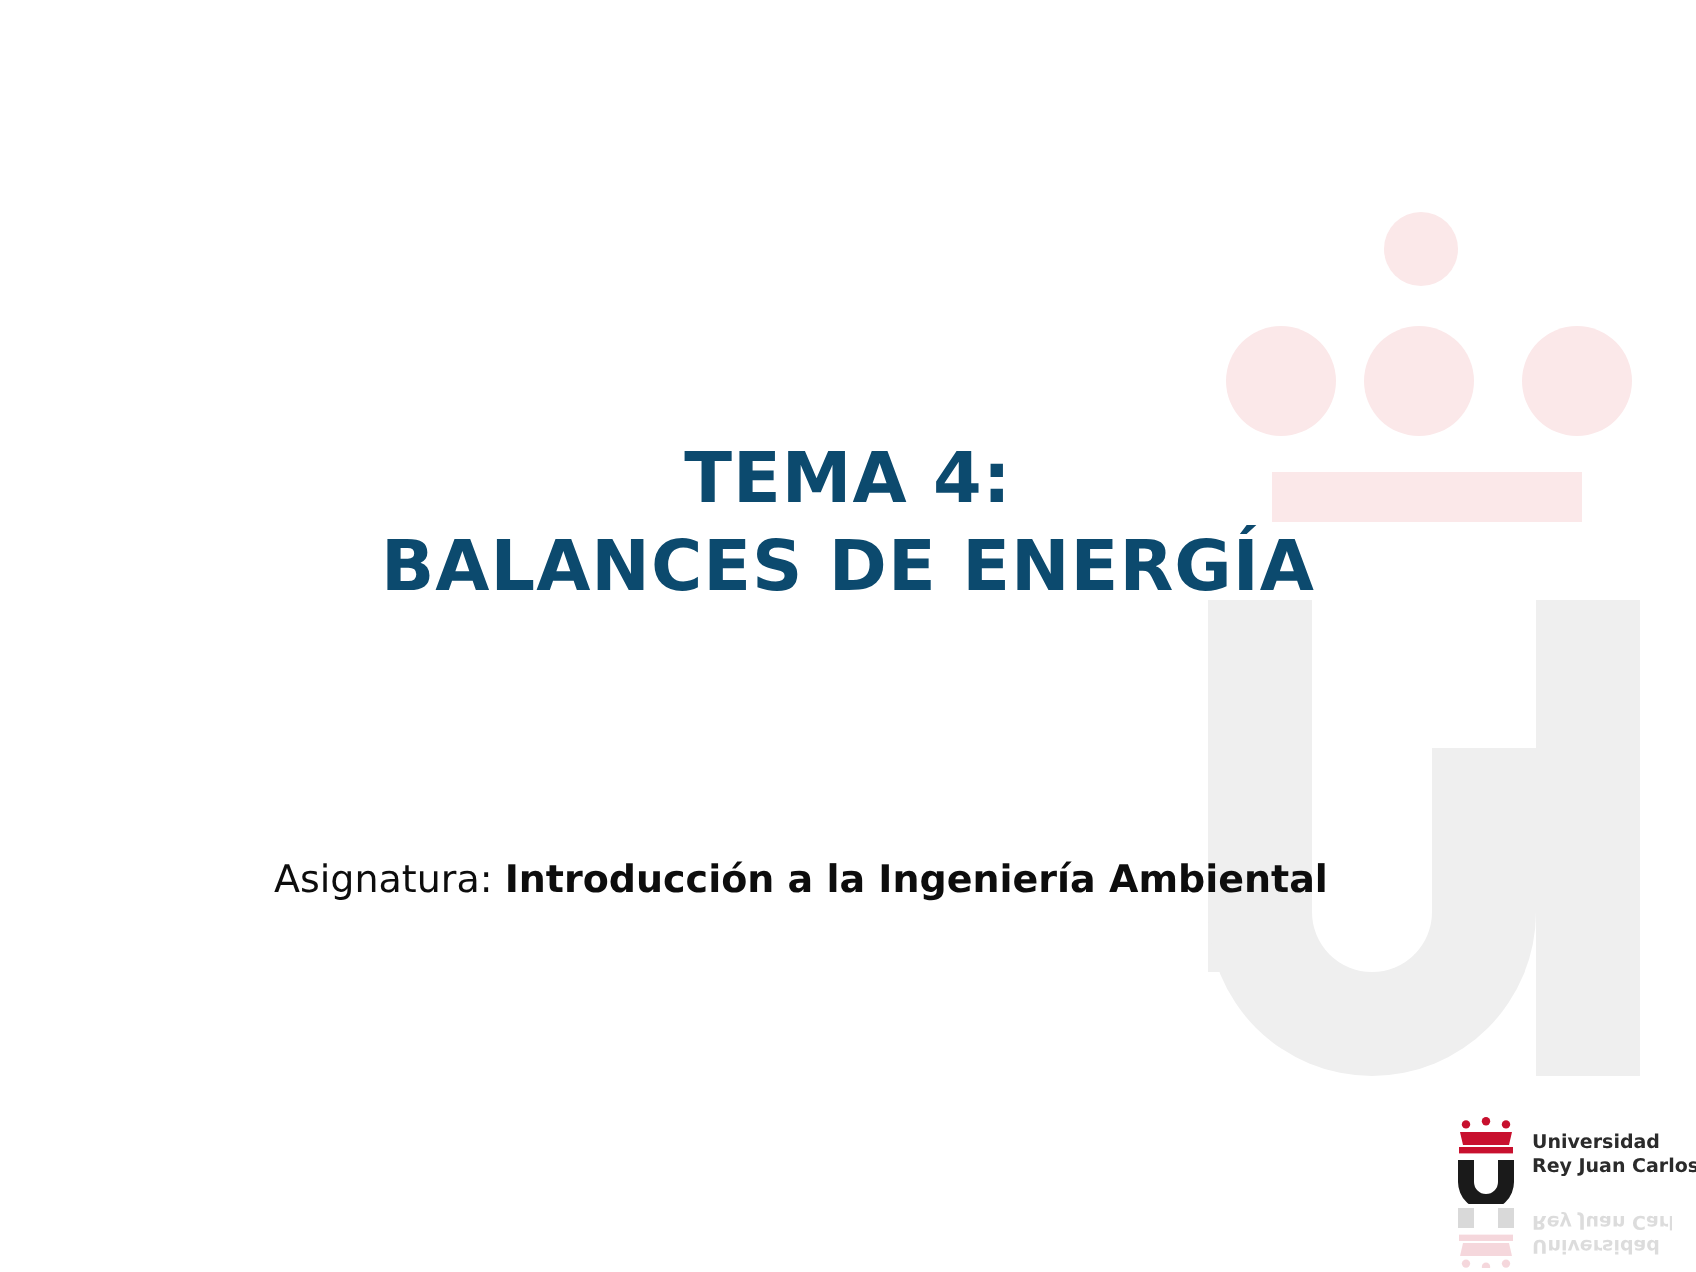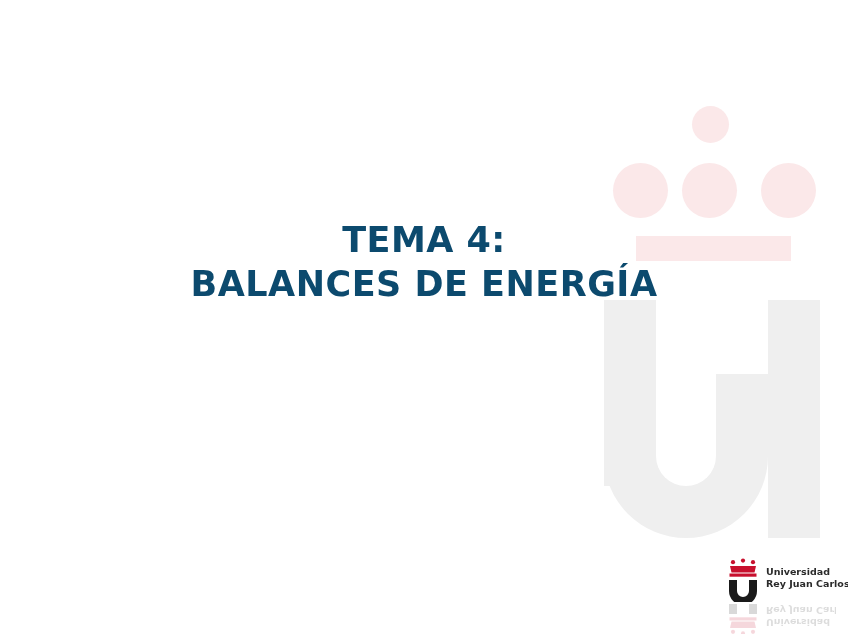--- a/index.html
+++ b/index.html
@@ -159,20 +159,23 @@
     <div class="wm-u-bowl"></div>
   </div>
 
   <div class="title-block">
     <span class="title-line">TEMA 4:</span>
     <span class="title-line">BALANCES DE ENERGÍA</span>
   </div>
 
   <div class="info-block">
 
+    <div class="info-line">
+      <span class="lbl">Asignatura: </span><span class="val">Introducción a la Ingeniería Ambiental</span>
+    </div>
 
     <div class="gap-row"></div>
 
 
 
   </div>
 
   <div class="logo">
     <svg class="logo-mark" viewBox="0 0 34 44">
       <g>

